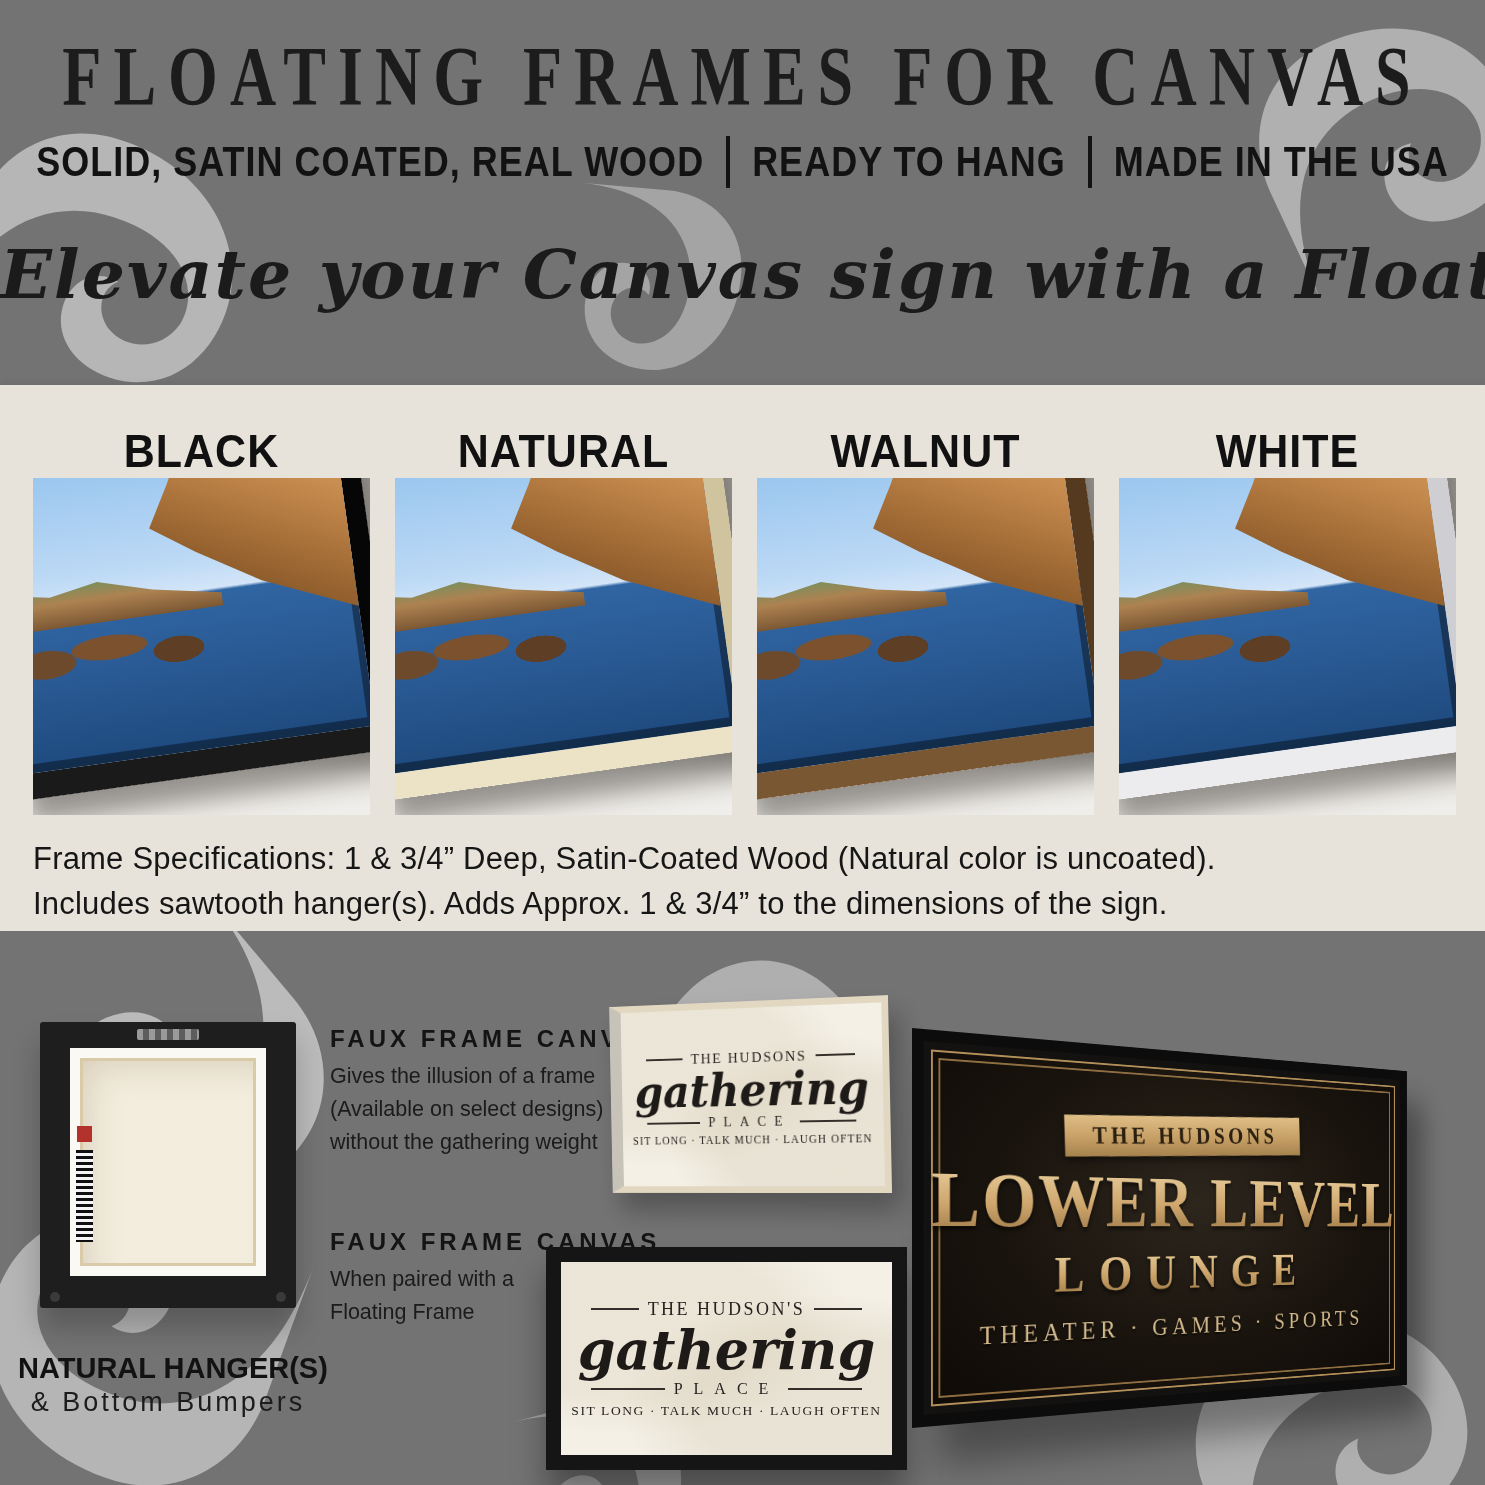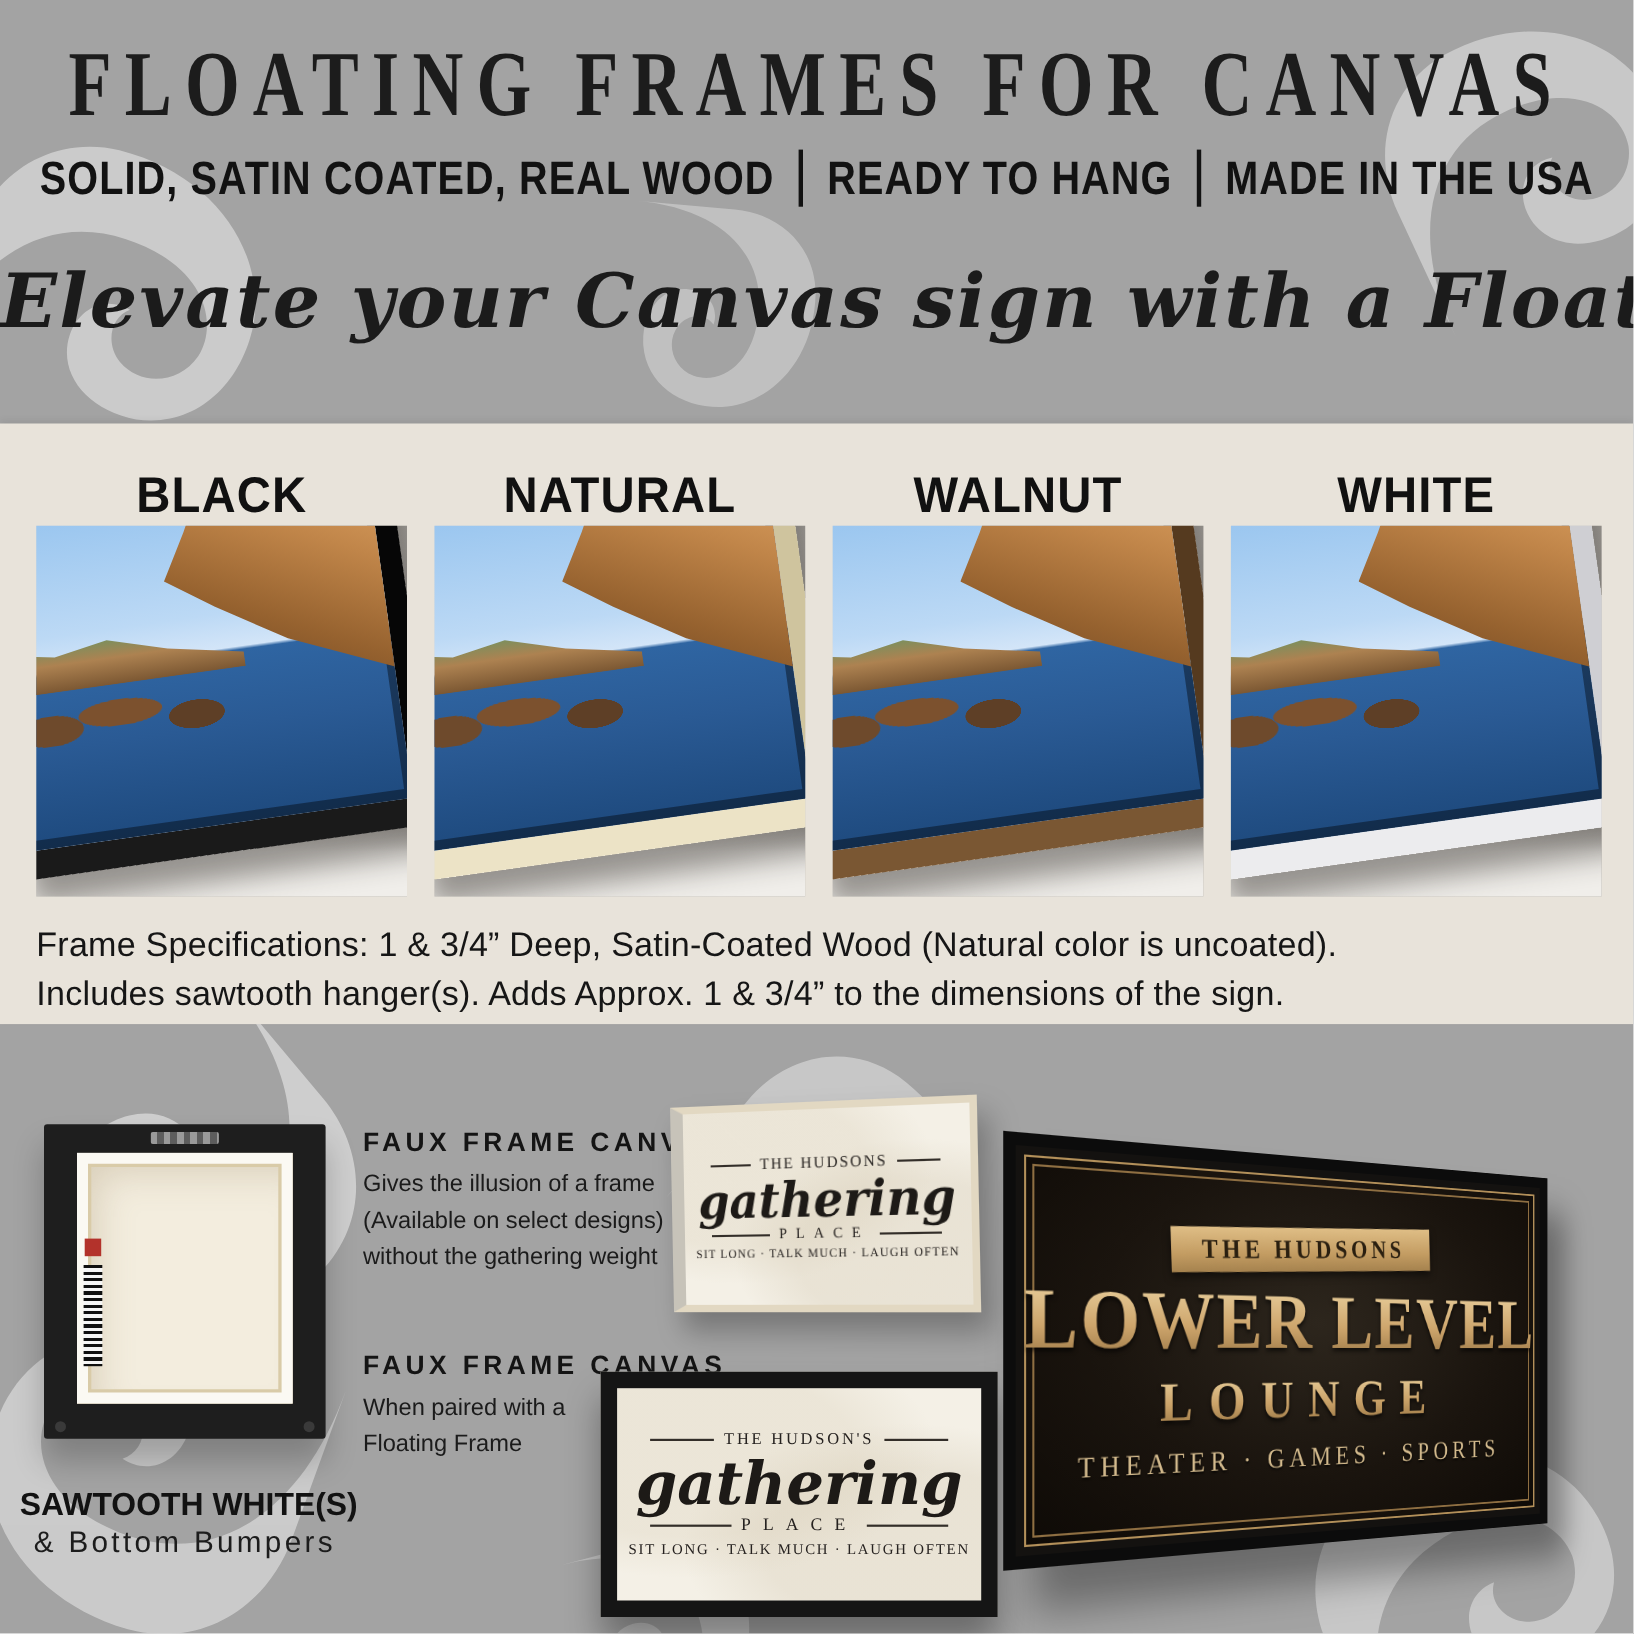--- a/index.html
+++ b/index.html
@@ -1,16 +1,16 @@
 <!DOCTYPE html>
 <html><head>
 <meta charset="utf-8">
 <style>
   html,body{margin:0;padding:0;background:#ffffff;}
-  .page{position:relative;width:1485px;height:1485px;overflow:hidden;background:#a3a3a3;
+  .page{position:relative;width:1485px;height:1485px;overflow:hidden;background:#737373;
         font-family:"Liberation Sans",sans-serif;color:#1a1a1a;}
 
   
   .fl{position:absolute;pointer-events:none;}
 
   
   .title{position:absolute;left:0;right:0;top:28px;text-align:center;
          font-family:"Liberation Serif",serif;font-weight:700;font-size:64px;
          letter-spacing:12px;color:#1c1c1c;transform:scaleY(1.32);transform-origin:top center;
          white-space:nowrap;}
@@ -90,21 +90,21 @@
       transform:perspective(800px) rotateY(-10deg) rotate(-1.2deg);transform-origin:100% 50%;
       border:7px solid #e2d8c2;border-left:13px solid #c7c3b9;
       box-shadow:10px 18px 26px rgba(0,0,0,0.28);}
   .g-bot{position:absolute;left:546px;top:1247px;width:331px;height:193px;
       border:15px solid #151515;box-shadow:0 24px 30px rgba(0,0,0,0.35);}
   .g-in{position:absolute;inset:0;display:flex;flex-direction:column;justify-content:center;
       align-items:center;font-family:"Liberation Serif",serif;color:#262220;padding:4px 8px;box-sizing:border-box;}
   .g-row{display:flex;align-items:center;width:92%;}
   .g-rule{flex:1;height:2px;background:#332e29;margin:0 9px;}
   .g-top .g-head{font-size:15px;letter-spacing:2px;white-space:nowrap;}
-  .g-bot .g-head{font-size:15px;letter-spacing:2.5px;white-space:nowrap;text-align:center;}
+  .g-bot .g-head{font-size:18px;letter-spacing:2.5px;white-space:nowrap;text-align:center;}
   .g-script{font-family:"DejaVu Serif",serif;font-style:italic;font-weight:700;color:#1d1a17;line-height:1.0;}
   .g-top .g-script{font-size:46px;margin:2px 0;}
   .g-bot .g-script{font-size:54px;margin:3px 0;}
   .g-top .g-place{font-size:14px;letter-spacing:9px;white-space:nowrap;}
   .g-bot .g-place{font-size:16px;letter-spacing:11px;white-space:nowrap;}
   .g-top .g-tag{font-size:11.5px;letter-spacing:1.2px;margin-top:4px;white-space:nowrap;}
   .g-bot .g-tag{font-size:13.5px;letter-spacing:1.6px;margin-top:5px;white-space:nowrap;}
 
   
   .lounge{position:absolute;left:912px;top:1028px;width:660px;height:400px;
@@ -232,21 +232,21 @@
   </div>
 
   <div class="bc">
     <div class="bc-hanger"></div>
     <div class="bc-canvas"></div>
     <div class="bc-sticker"></div>
     <div class="bc-barcode"></div>
     <div class="bc-bumper l"></div>
     <div class="bc-bumper r"></div>
   </div>
-  <div class="bc-cap1">SAWTOOTH WHITE(S)</div>
+  <div class="bc-cap1">NATURAL HANGER(S)</div>
   <div class="bc-cap2">&amp; Bottom Bumpers</div>
 
   <div class="faux f1">
     <div class="faux-h">FAUX FRAME CANVAS</div>
     <div class="faux-l">Gives the illusion of a frame</div>
     <div class="faux-l">(Available on select designs)</div>
     <div class="faux-l">without the gathering weight</div>
   </div>
   <div class="faux f2">
     <div class="faux-h">FAUX FRAME CANVAS</div>

